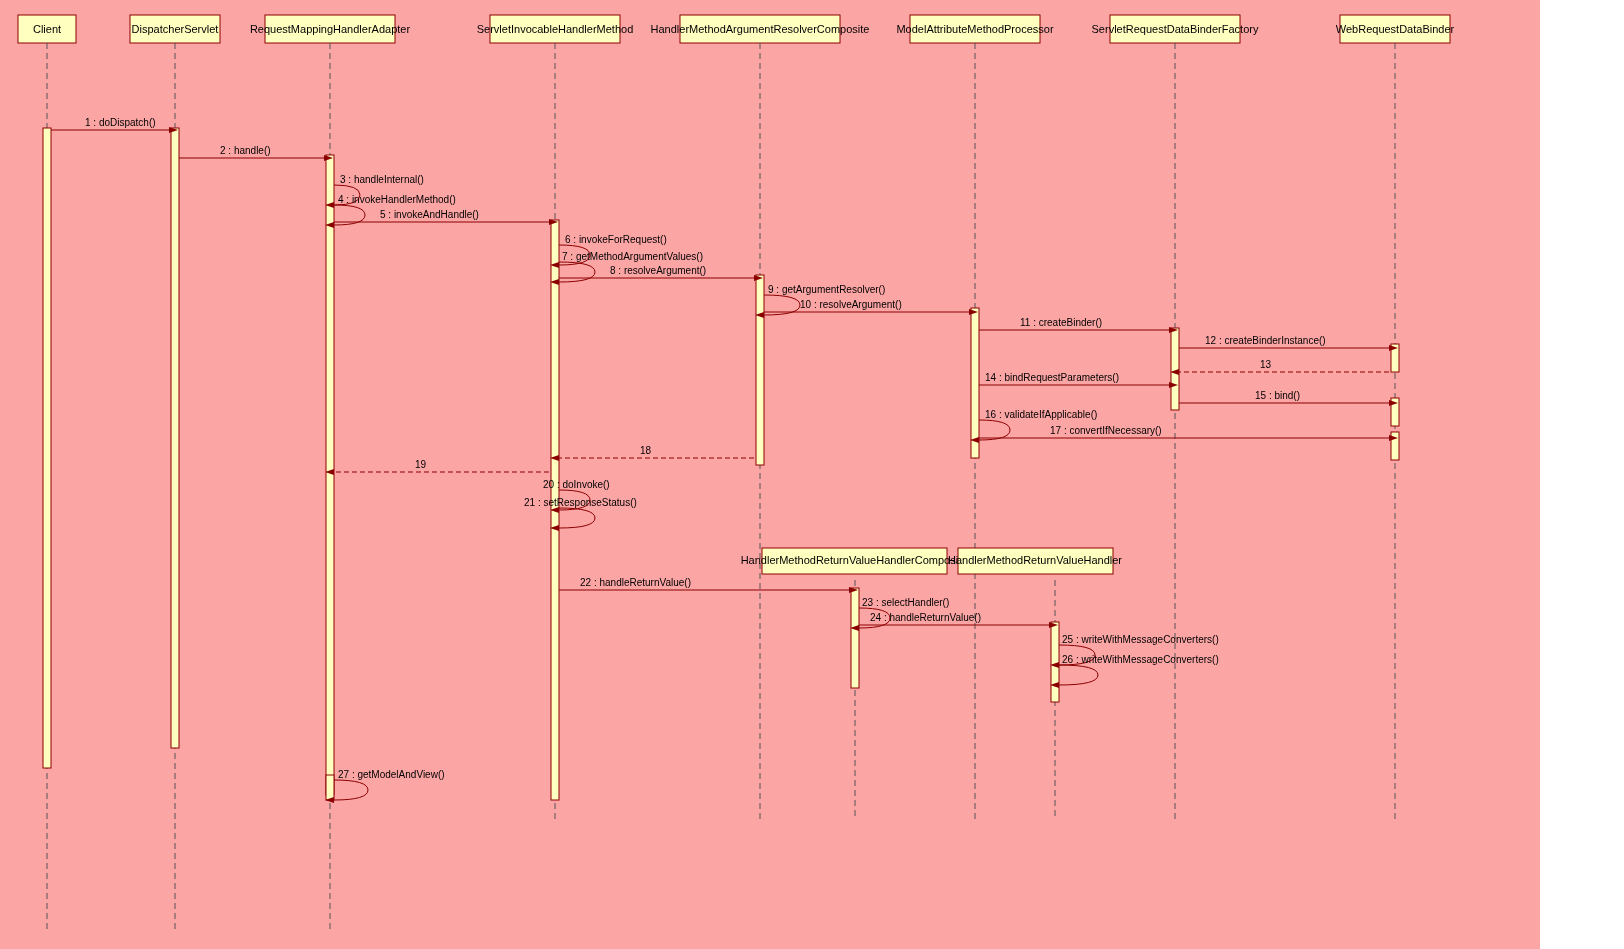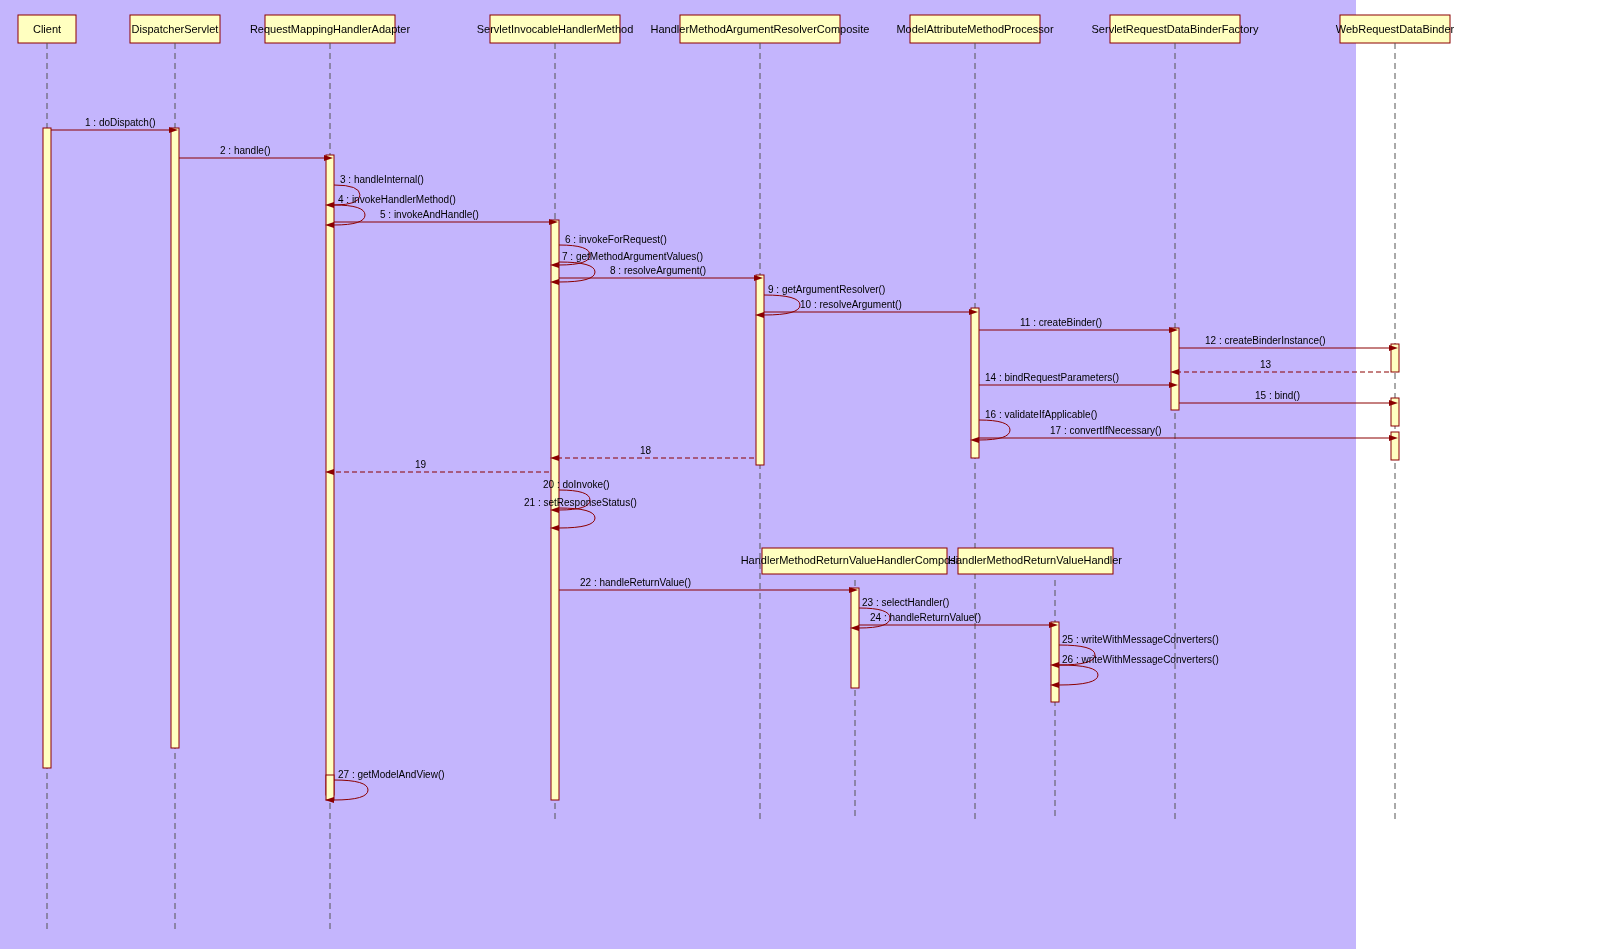--- a/index.html
+++ b/index.html
@@ -4,23 +4,23 @@
   <style>
     * { margin: 0; padding: 0; box-sizing: border-box; }
     body {
       background: #fff;
       font-family: Arial, sans-serif;
       font-size: 11px;
       overflow: auto;
     }
     #diagram-container {
       position: relative;
-      width: 1356px;
+      width: 1540px;
       height: 949px;
-      background: #c4b5fd;
+      background: #fca5a5;
     }
     svg#main-svg {
       position: absolute;
       top: 0; left: 0;
       width: 1624px;
       height: 949px;
     }
     .actor-box {
       fill: #ffffc0;
       stroke: #8b0000;

